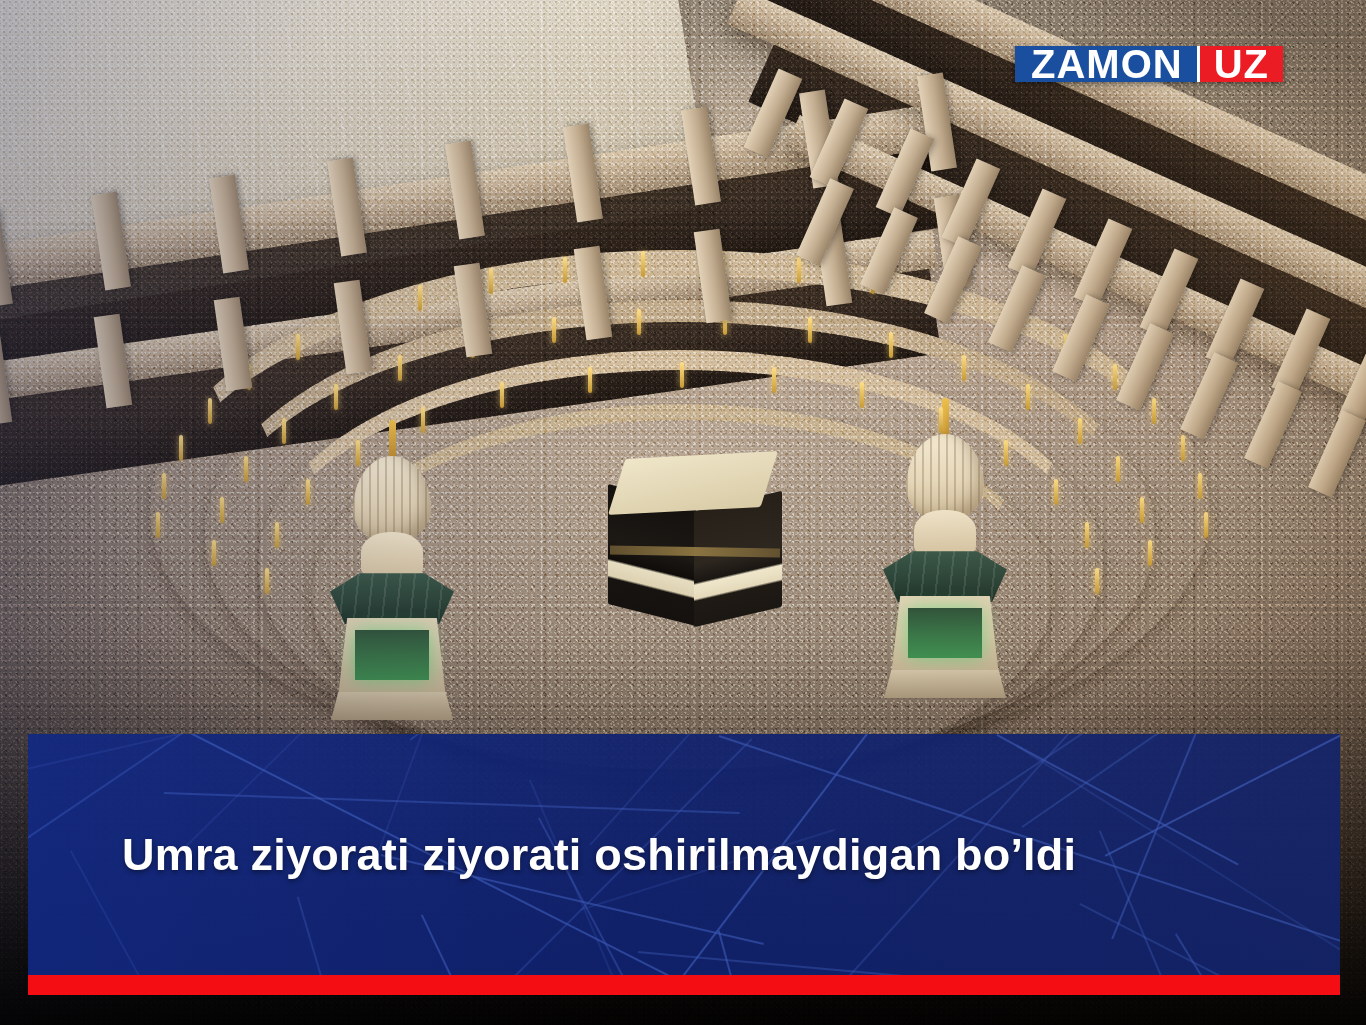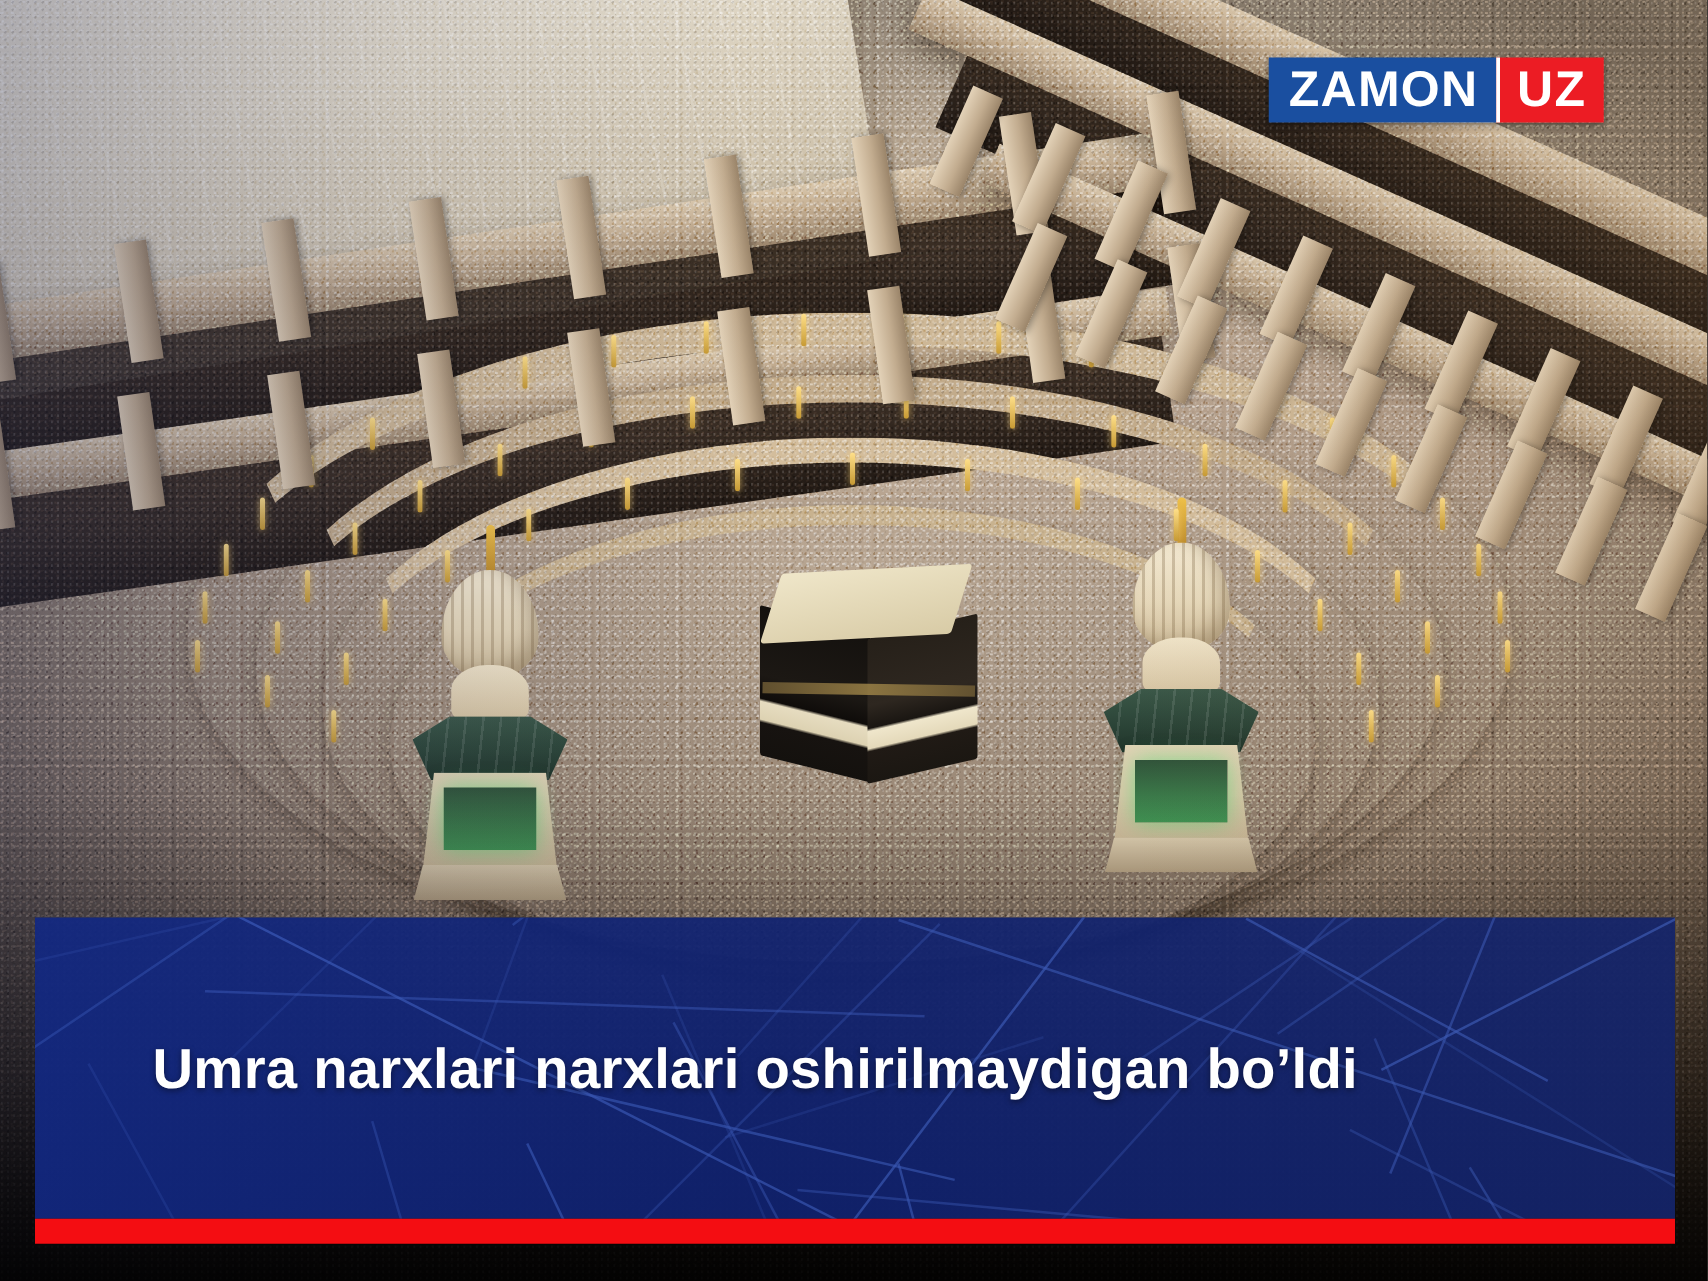--- a/index.html
+++ b/index.html
@@ -188,21 +188,21 @@
   .lamp{
     position:absolute; width:4px; height:26px;
     background:linear-gradient(180deg,#ffe08a,#c79a33);
     border-radius:2px;
     box-shadow:0 0 6px rgba(255,214,120,.7);
   }
 
   
   .logo{
     position:absolute; left:1015px; top:46px;
-    height:52px; display:flex; align-items:stretch;
+    height:36px; display:flex; align-items:stretch;
     box-shadow:0 2px 6px rgba(0,0,0,.45);
   }
   .logo .zamon{
     background:#1a4fa0;
     color:#ffffff;
     font-size:40px; font-weight:bold; letter-spacing:1px;
     padding:0 14px 0 16px;
     display:flex; align-items:center;
     line-height:1;
   }
@@ -435,18 +435,18 @@
         <span style="left: 843.747px; top: 300.127px; width: 475.92px; transform: rotate(-47.8656deg); opacity: 0.44;"></span>
         <span style="left: 1091.79px; top: 208.659px; width: 395.302px; transform: rotate(27.2019deg); opacity: 0.48;"></span>
         <span style="left: 392.815px; top: 159.917px; width: 392.78px; transform: rotate(13.078deg); opacity: 0.76;"></span>
         <span style="left: 676.152px; top: 305.731px; width: 760.532px; transform: rotate(-52.7773deg); opacity: 0.84;"></span>
         <span style="left: 422.273px; top: 45.3823px; width: 768.409px; transform: rotate(-37.181deg); opacity: 0.54;"></span>
         <span style="left: 499.643px; top: 307.55px; width: 373.428px; transform: rotate(-45.0364deg); opacity: 0.44;"></span>
         <span style="left: 730.977px; top: 40.5479px; width: 846.128px; transform: rotate(18.2451deg); opacity: 0.73;"></span>
         <span style="left: 196.978px; top: 152.458px; width: 610.383px; transform: rotate(-44.5124deg); opacity: 0.27;"></span>
         <span style="left: 1112.34px; top: 136.479px; width: 387.819px; transform: rotate(67.123deg); opacity: 0.5;"></span>
       </div>
-    <div class="title">Umra narxlari narxlari oshirilmaydigan bo’ldi</div>
+    <div class="title">Umra ziyorati ziyorati oshirilmaydigan bo’ldi</div>
   </div>
 
   <div class="redbar"></div>
 
 </div>
 
 </body></html>

